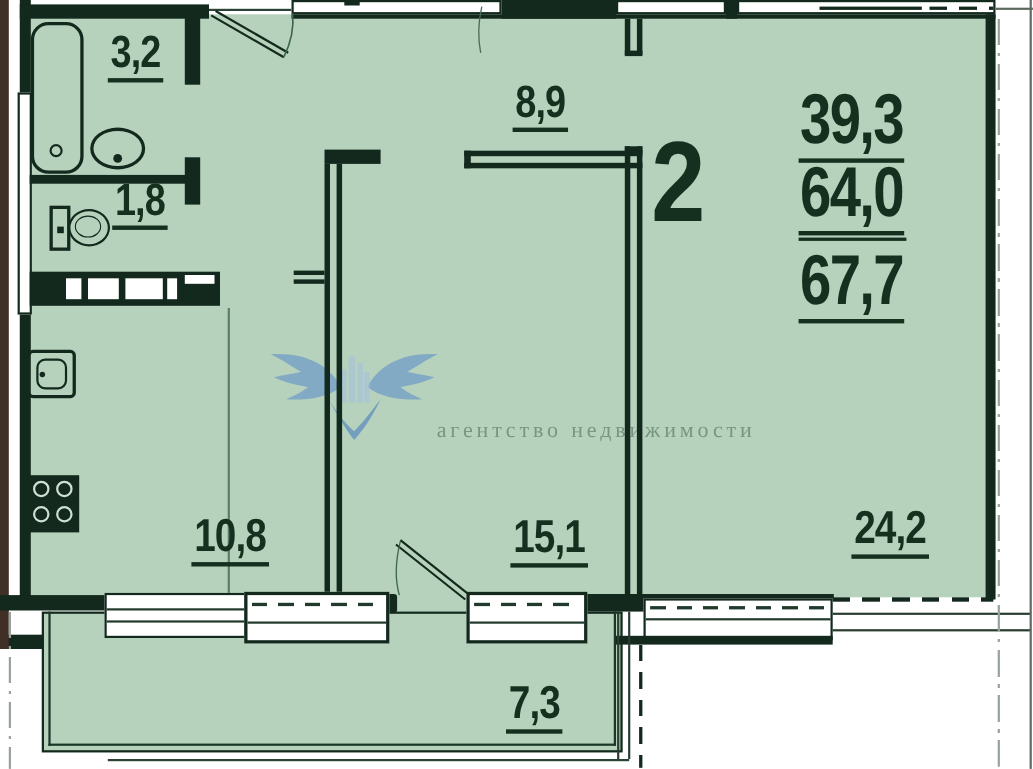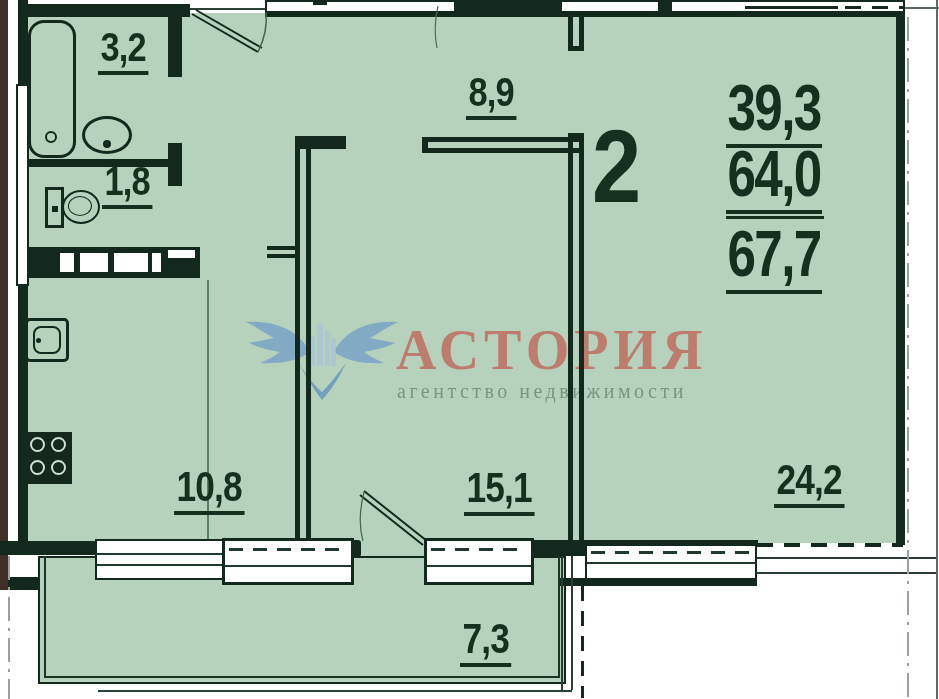--- a/index.html
+++ b/index.html
@@ -44,21 +44,20 @@
     <path d="M72,44 C62,24 40,12 8,14 C24,22 28,26 36,30 C28,32 19,33 11,35 C24,41 32,42 42,44 C35,49 29,52 22,55 C40,56 58,54 72,44 Z" fill="#7aa3c5" opacity="0.85"></path>
     <path d="M96,44 C106,24 128,12 160,14 C144,22 140,26 132,30 C140,32 149,33 157,35 C144,41 136,42 126,44 C133,49 139,52 146,55 C128,56 110,54 96,44 Z" fill="#7aa3c5" opacity="0.85"></path>
     <g fill="#a9c3d8" opacity="0.7">
       <rect x="72" y="28" width="5" height="30"></rect>
       <rect x="79" y="16" width="6" height="42"></rect>
       <rect x="87" y="22" width="5" height="36"></rect>
       <rect x="93" y="30" width="5" height="28"></rect>
     </g>
     <path d="M60,54 C70,70 78,79 84,84 C91,77 99,67 108,55 C100,72 92,83 84,92 C76,82 68,68 60,54 Z" fill="#6d98bd" opacity="0.9"></path>
   </svg>
-  <div class="wm-brand" style="left:396px;top:322px;">АСТОРИЯ</div>
   <div class="wm-tag" style="left:397px;top:381px;">агентство недвижимости</div>
 
   <div class="abs" style="left:0;top:0;width:8px;height:590px;background:var(--brown);"></div>
   <div class="w" style="left:18px;top:0;width:10px;height:545px;"></div>
   <div class="whitewall" style="left:16px;top:84px;width:13px;height:202px;"></div>
   <div class="w" style="left:18px;top:4px;width:172px;height:13px;"></div>
   <div class="thinline" style="left:190px;top:8px;width:75px;height:2px;"></div>
   <div class="whitewall" style="left:265px;top:0;width:191px;height:13px;"></div>
   <div class="w" style="left:456px;top:0;width:104px;height:17px;"></div>
   <div class="whitewall" style="left:560px;top:0;width:100px;height:13px;"></div>

